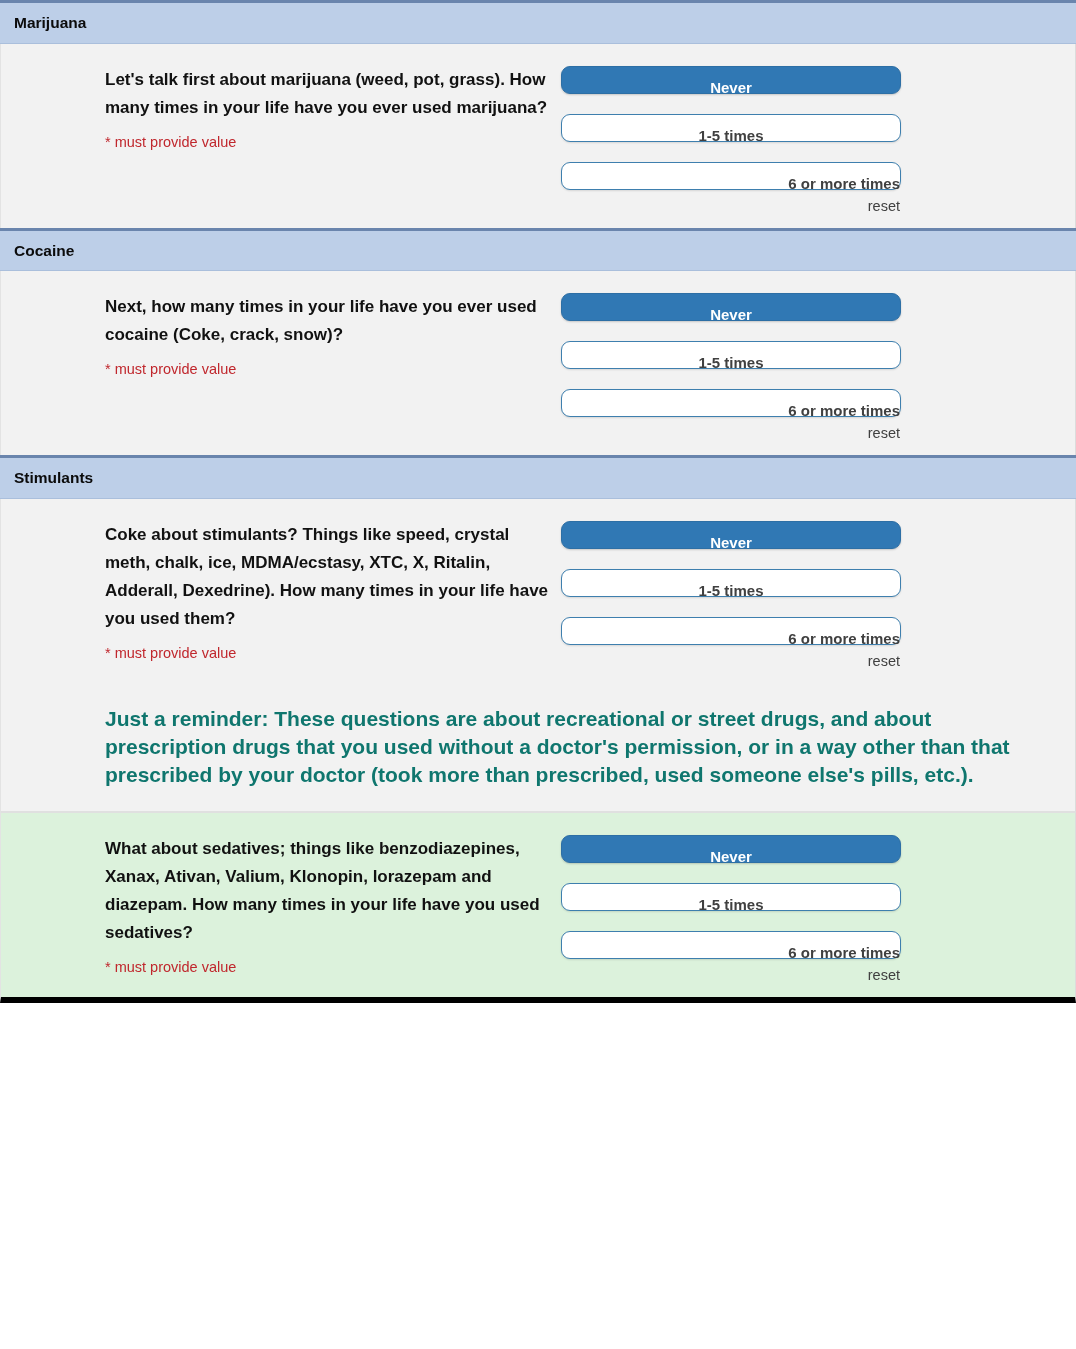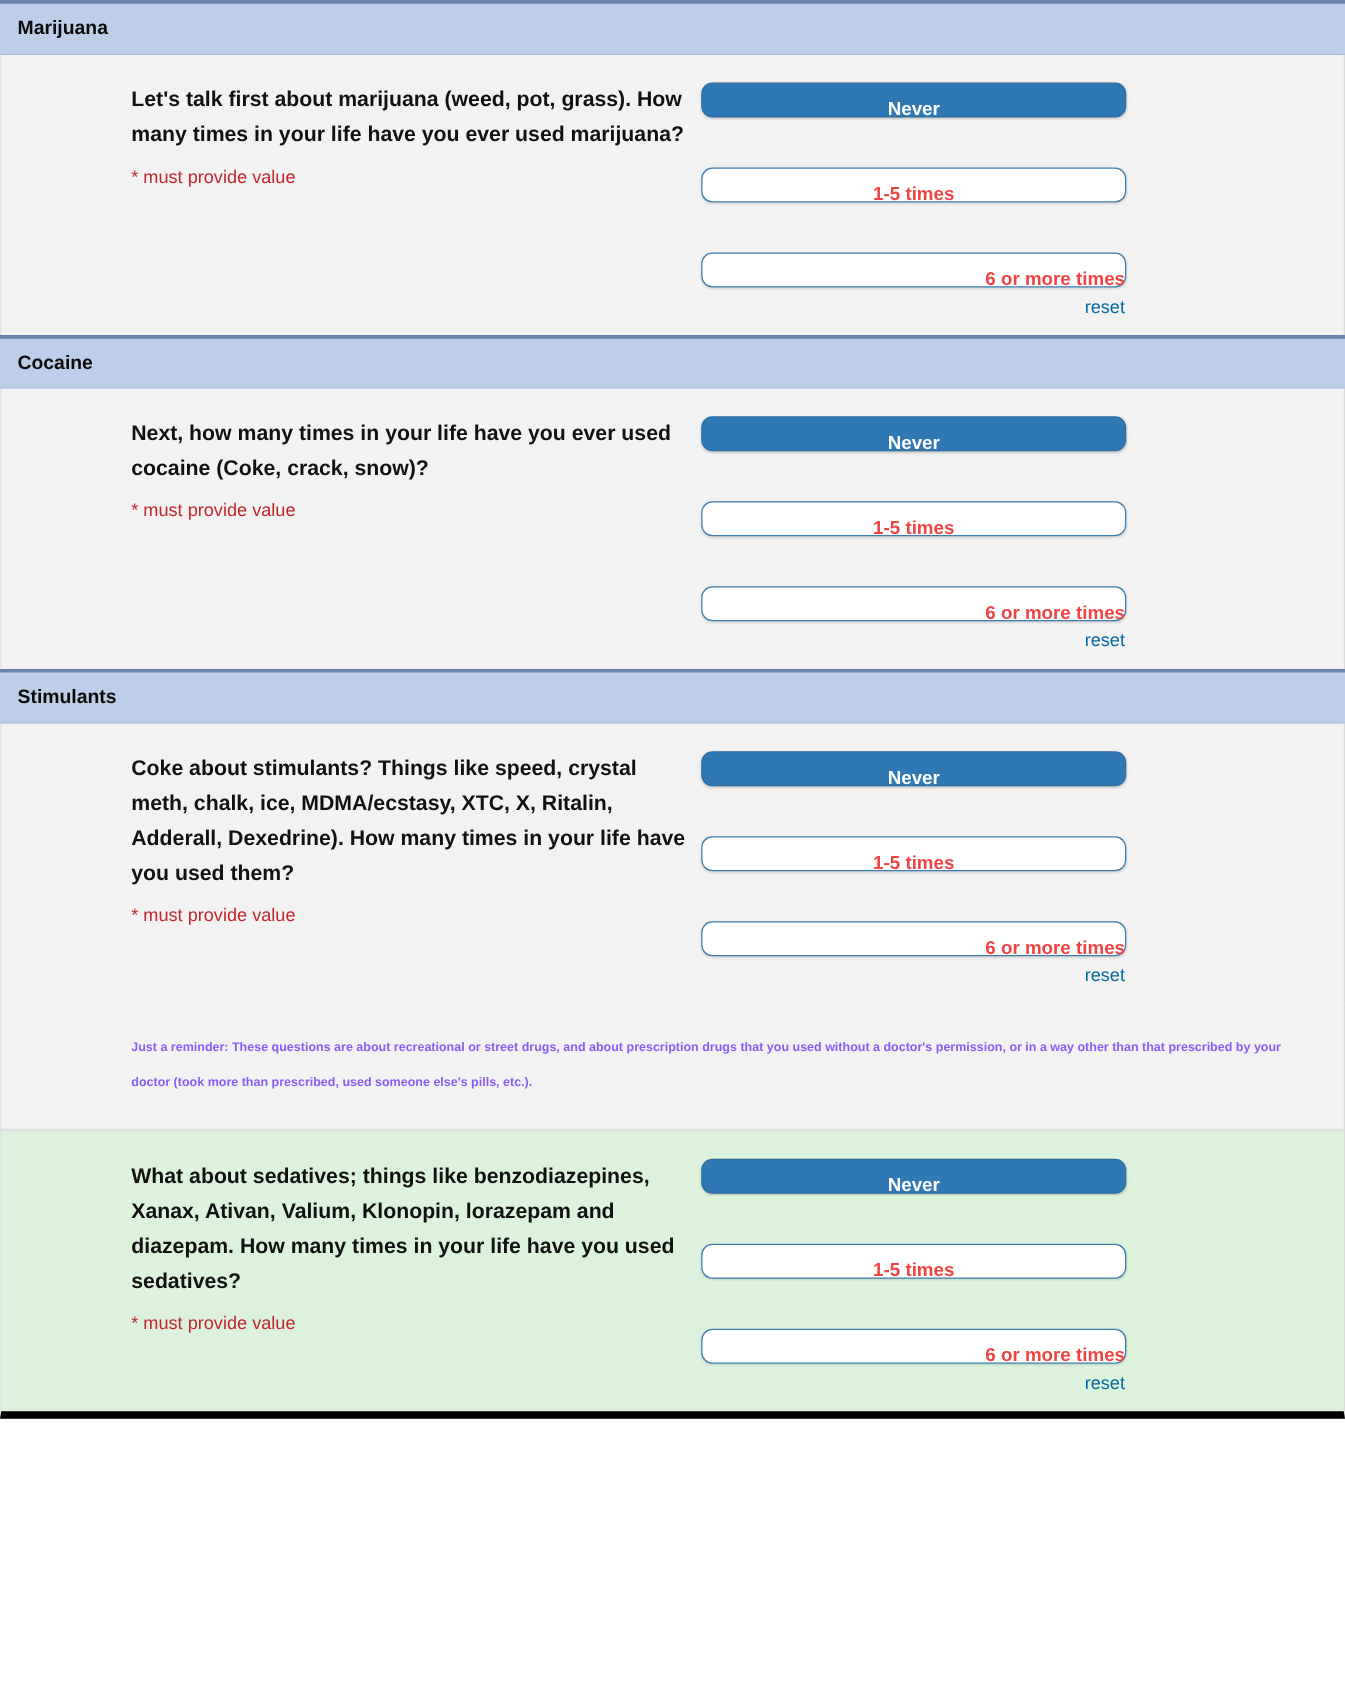--- a/index.html
+++ b/index.html
@@ -73,23 +73,23 @@
     color: #c0272d;
     font-size: 14.5px;
     font-weight: normal;
     line-height: 20px;
   }
 
   .note-text {
     padding-left: 104px;
     padding-right: 18px;
     font-weight: bold;
-    font-size: 10px;
+    font-size: 21px;
     line-height: 28px;
-    color: #8b5cf6;
+    color: #0f766e;
   }
 
   
   .choices {
     flex: 1 1 auto;
     display: flex;
     flex-direction: column;
     padding-right: 14px;
     padding-left: 0;
     align-items: stretch;
@@ -110,31 +110,30 @@
     font-family: "Liberation Sans", sans-serif;
   }
   .choice-btn.selected {
     background: #3078b4;
     color: #ffffff;
     border: 1px solid #2d6fa5;
     box-shadow: 0 1px 2px rgba(0,0,0,0.18);
   }
   .choice-btn.unselected {
     background: #ffffff;
-    color: #ef4444;
+    color: #404040;
     border: 1.6px solid #3e7fae;
     box-shadow: 0 1px 2px rgba(0,0,0,0.12);
-    margin-top: 20px;
   }
   .choice-btn:last-of-type { margin-bottom: 6px; text-align: right; }
 
   .reset-link {
     display: block;
     text-align: right;
-    color: #0369a1;
+    color: #404040;
     font-size: 14.5px;
     font-weight: normal;
     text-decoration: none;
     cursor: pointer;
     padding-top: 2px;
     padding-right: 1px;
     width: 340px;
   }
 </style>
 </head>

